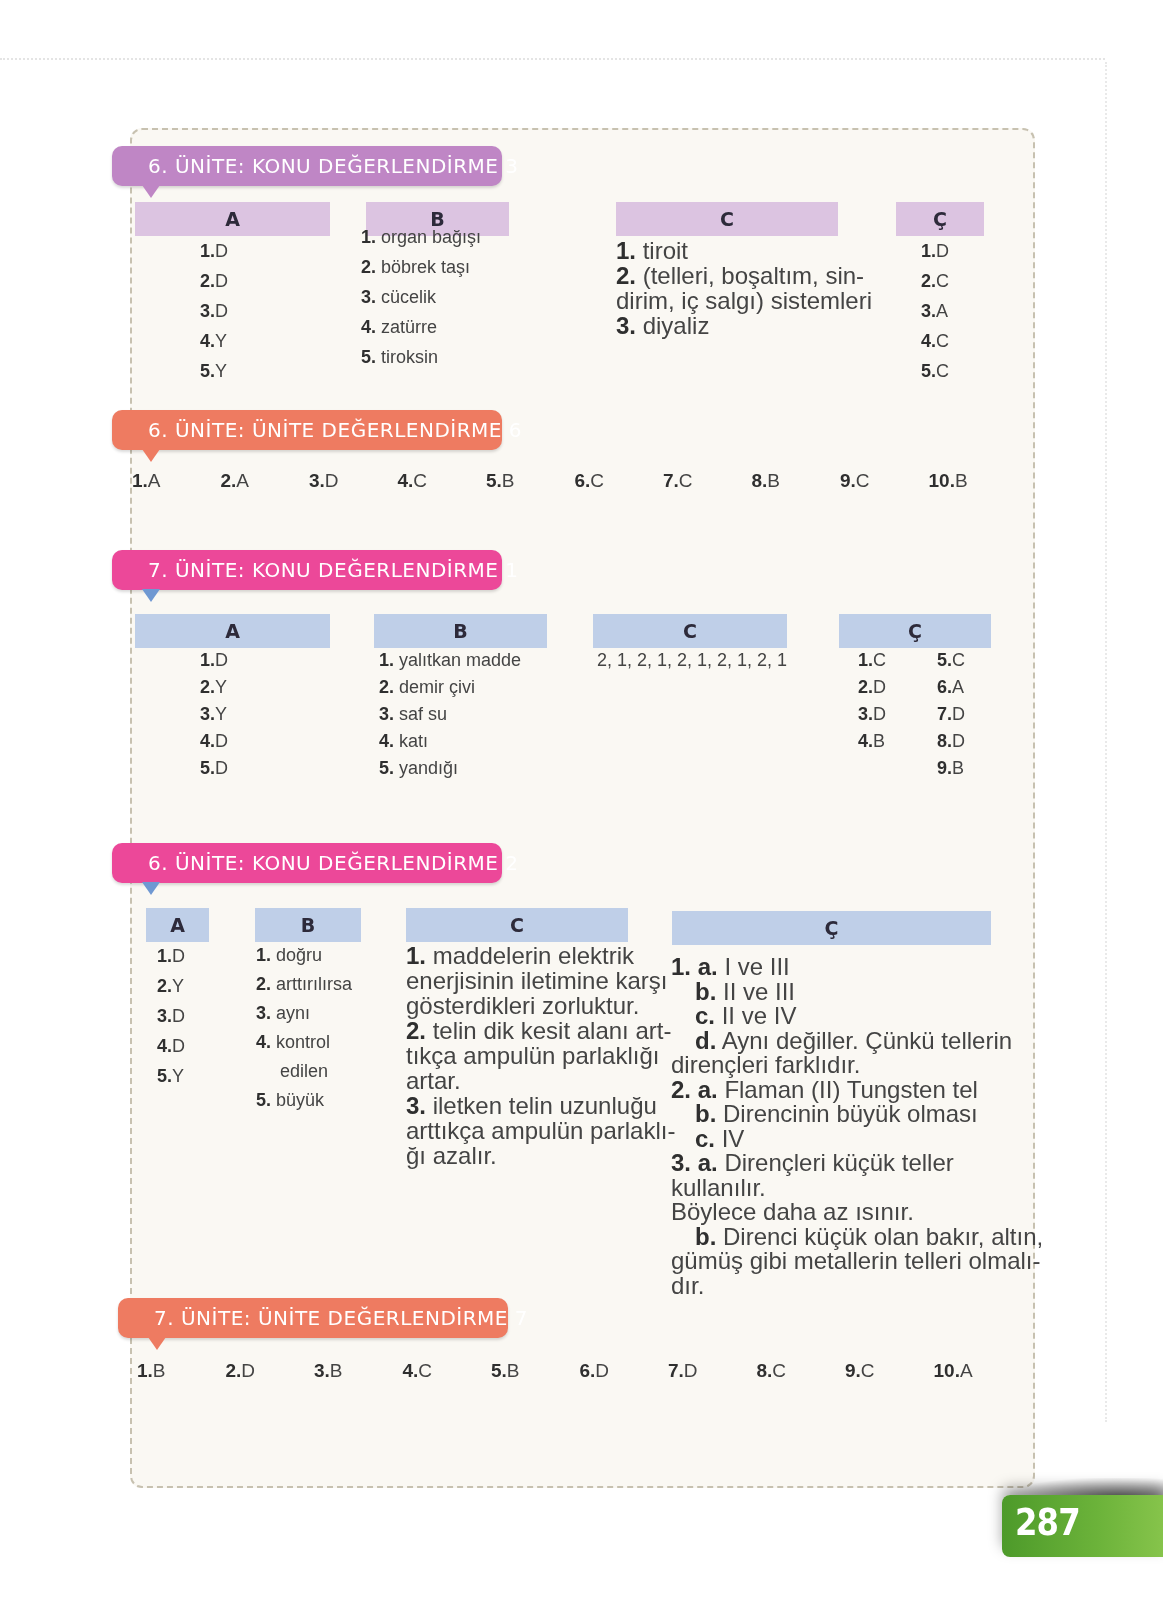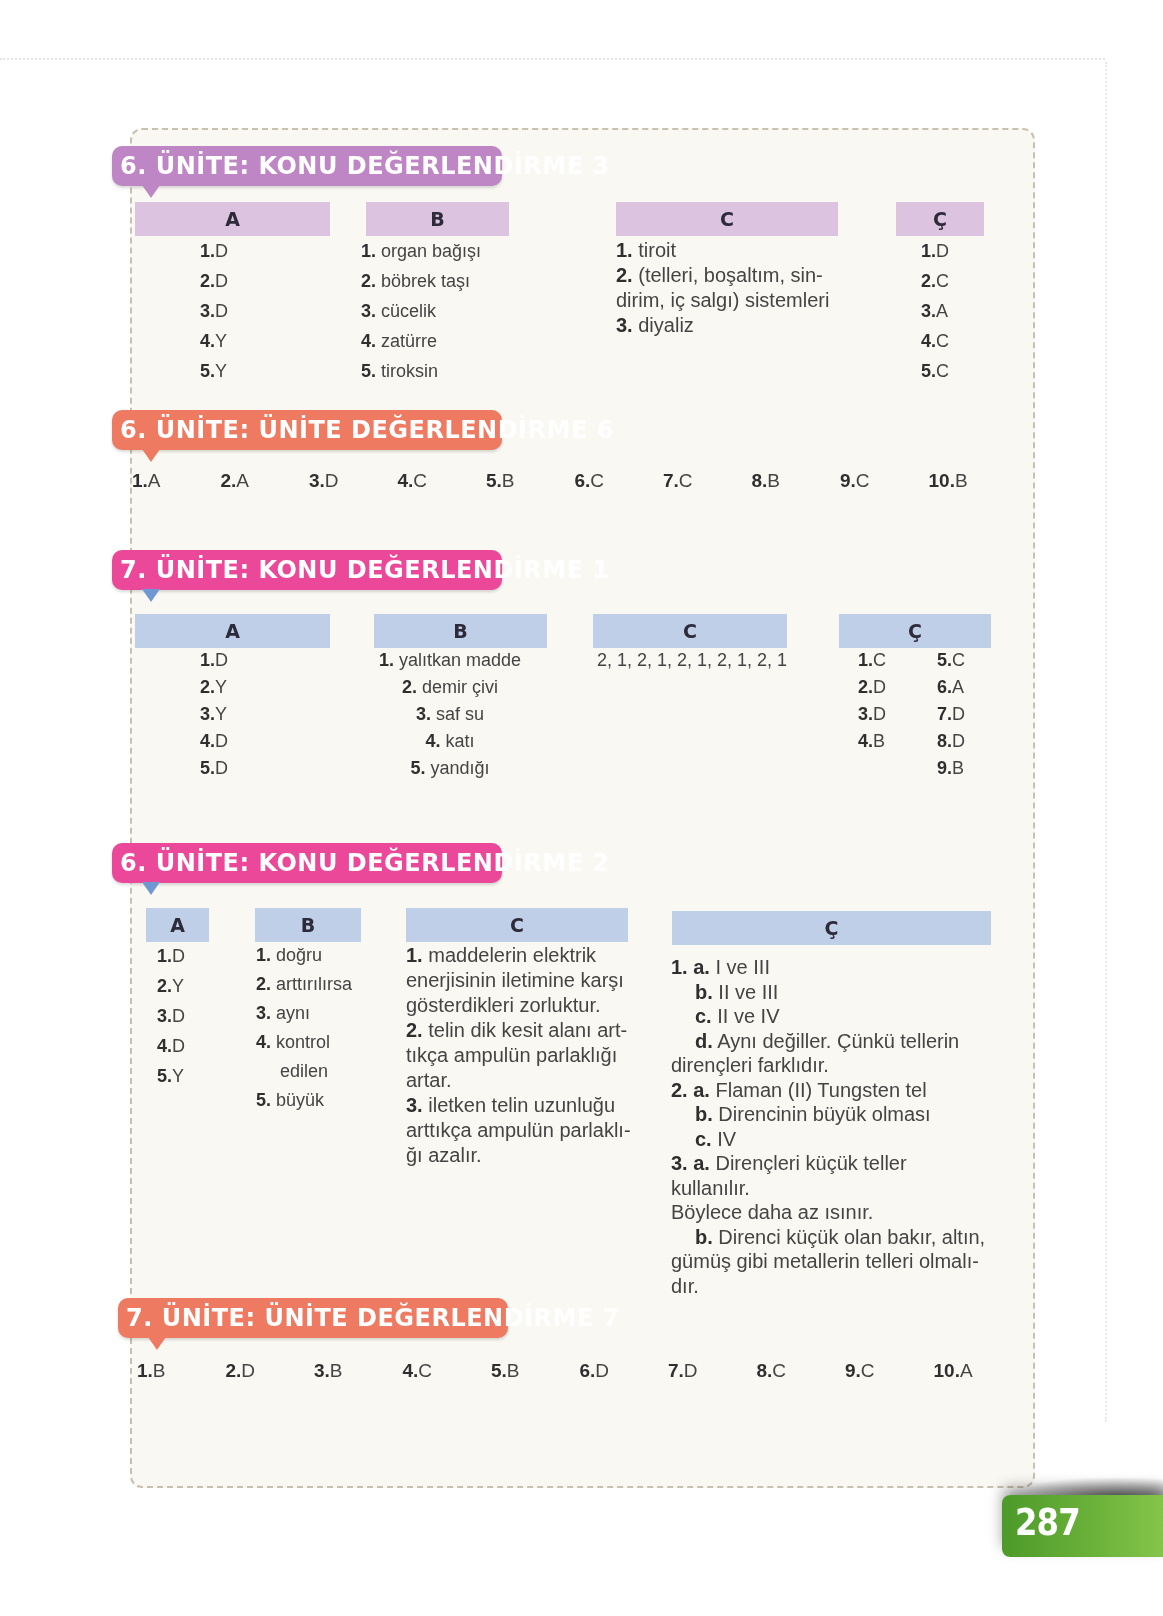--- a/index.html
+++ b/index.html
@@ -19,23 +19,23 @@
   }
   .panel {
     position: absolute; left: 130px; top: 128px; width: 905px; height: 1360px;
     background: #faf8f3;
     border: 2px dashed #c7c1b0;
     border-radius: 12px;
     box-sizing: border-box;
   }
   .banner {
     position: absolute; height: 40px; border-radius: 10px;
-    color: #ffffff; font-weight: bold; font-size: 24px; letter-spacing: 0.5px;
+    color: #ffffff; font-weight: normal; font-size: 20px; letter-spacing: 0.5px;
     font-family: "DejaVu Sans", sans-serif;
-    display: flex; align-items: center; padding-left: 8px; box-sizing: border-box;
+    display: flex; align-items: center; padding-left: 36px; box-sizing: border-box;
     box-shadow: 0 2px 3px rgba(0,0,0,0.15);
     white-space: nowrap;
   }
   .banner::after {
     content: ""; position: absolute; left: 30px; bottom: -12px;
     border-left: 9px solid transparent; border-right: 9px solid transparent;
     border-top: 13px solid var(--bc);
   }
   .purple { background: #bf86c5; --bc: #bf86c5; }
   .coral  { background: #ee7b61; --bc: #ee7b61; }
@@ -46,21 +46,21 @@
     font-weight: bold; font-size: 19px; color: #2d2a3a;
     font-family: "DejaVu Sans", sans-serif;
   }
   .ph { background: #dcc4e1; }
   .bh { background: #bfcfe8; }
 
   .list { position: absolute; font-size: 18px; line-height: 30px; }
   .list .row { white-space: nowrap; }
   .num { font-weight: bold; color: #2f2f2f; }
   .val { color: #444; }
-  .para { position: absolute; font-size: 20px; line-height: 25px; color: #444; }
+  .para { position: absolute; font-size: 24px; line-height: 25px; color: #444; }
   .para .line { white-space: nowrap; }
   .indent { padding-left: 24px; }
 
   .answers-row { position: absolute; display: flex; font-size: 19px; }
   .answers-row .ans { width: 88.5px; white-space: nowrap; }
 
   .page-tab {
     position: absolute; left: 1002px; top: 1495px; width: 161px; height: 62px;
     background: linear-gradient(90deg, #4d9a2a 0%, #6cb33a 60%, #86c44b 100%);
     border-radius: 8px 0 0 8px;
@@ -102,21 +102,21 @@
   </div>
 
 <div class="list" style="left:200px; top:236px;">
   <div class="row"><span class="num">1.</span><span class="val">D</span></div>
   <div class="row"><span class="num">2.</span><span class="val">D</span></div>
   <div class="row"><span class="num">3.</span><span class="val">D</span></div>
   <div class="row"><span class="num">4.</span><span class="val">Y</span></div>
   <div class="row"><span class="num">5.</span><span class="val">Y</span></div>
 </div>
 
-<div class="list" style="left:361px; top:236px;">
+<div class="list" style="left:361px; top:222px;">
   <div class="row"><span class="num">1.</span> <span class="val">organ bağışı</span></div>
   <div class="row"><span class="num">2.</span> <span class="val">böbrek taşı</span></div>
   <div class="row"><span class="num">3.</span> <span class="val">cücelik</span></div>
   <div class="row"><span class="num">4.</span> <span class="val">zatürre</span></div>
   <div class="row"><span class="num">5.</span> <span class="val">tiroksin</span></div>
 </div>
 
 <div class="para" style="left:616px; top:238px;">
   <div class="line"><span class="num">1.</span> <span>tiroit</span></div>
   <div class="line"><span class="num">2.</span> <span>(telleri, boşaltım, sin-</span></div>
@@ -166,21 +166,21 @@
   </div>
 
 <div class="list" style="left:200px; top:647px; line-height:27px;">
   <div class="row"><span class="num">1.</span><span class="val">D</span></div>
   <div class="row"><span class="num">2.</span><span class="val">Y</span></div>
   <div class="row"><span class="num">3.</span><span class="val">Y</span></div>
   <div class="row"><span class="num">4.</span><span class="val">D</span></div>
   <div class="row"><span class="num">5.</span><span class="val">D</span></div>
 </div>
 
-<div class="list" style="left:379px; top:647px; line-height:27px;text-align:center;">
+<div class="list" style="left:379px; top:647px; line-height:27px;">
   <div class="row"><span class="num">1.</span> <span class="val">yalıtkan madde</span></div>
   <div class="row"><span class="num">2.</span> <span class="val">demir çivi</span></div>
   <div class="row"><span class="num">3.</span> <span class="val">saf su</span></div>
   <div class="row"><span class="num">4.</span> <span class="val">katı</span></div>
   <div class="row"><span class="num">5.</span> <span class="val">yandığı</span></div>
 </div>
 
 <div class="list" style="left:597px; top:647px; line-height:27px;">
   <div class="row val">2, 1, 2, 1, 2, 1, 2, 1, 2, 1</div>
 </div>

